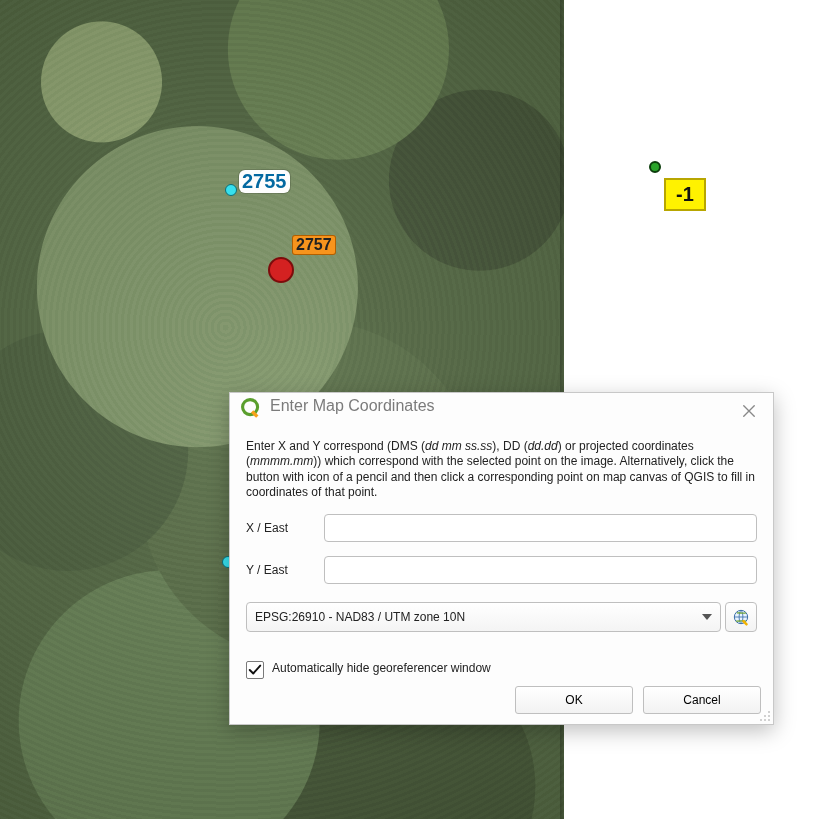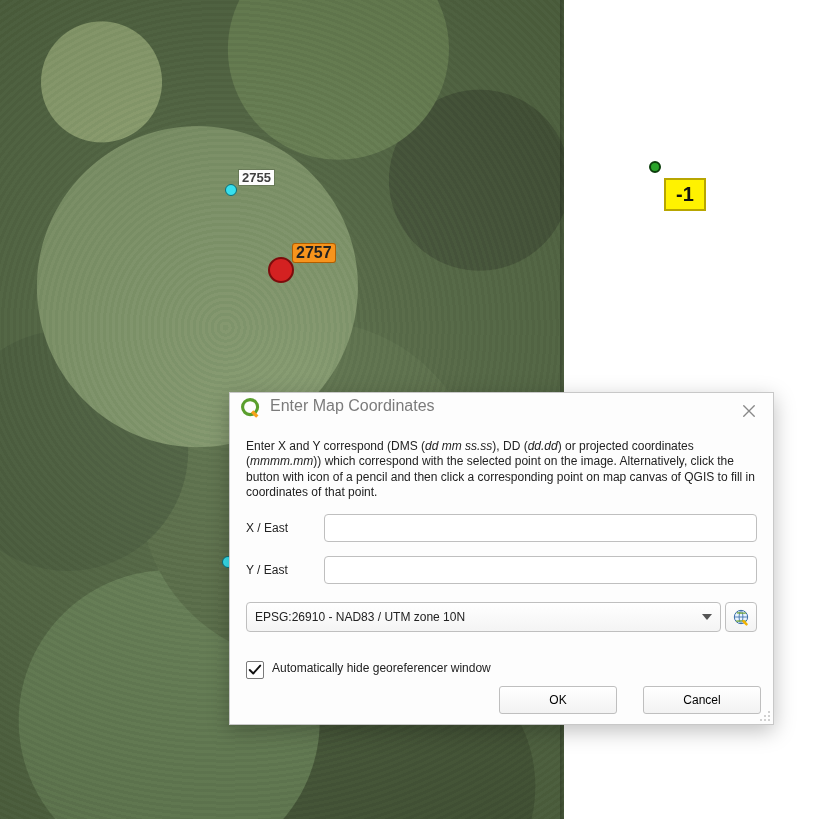--- a/index.html
+++ b/index.html
@@ -49,22 +49,22 @@
   
   .pt-cyan{
     position:absolute; width:12px; height:12px; border-radius:50%;
     background:#37e0ee; border:1.5px solid #0d6e78;
   }
   .pt-red{
     position:absolute; width:26px; height:26px; border-radius:50%;
     background:#d42121; border:2px solid #7d0c0c;
   }
   .lbl-white{
-    position:absolute; font-size:13px; font-weight:600; color:#404040;
-    background:#fdfdfd; border-radius:0; padding:0 3px;
+    position:absolute; font-size:20px; font-weight:600; color:#0369a1;
+    background:#fdfdfd; border-radius:6px; padding:0 3px;
     box-shadow:0 0 0 1px rgba(0,0,0,.15);
   }
   .lbl-orange{
     position:absolute; font-size:16px; font-weight:700; color:#222;
     background:#f7941d; border-radius:2px; padding:0 3px;
     box-shadow:0 0 0 1px #b25f00;
   }
   
   .map-right{
     position:absolute; left:564px; top:0; right:0; height:819px; background:#fff;
@@ -110,21 +110,21 @@
   .crs-btn{
     width:32px;height:30px;border:1px solid #bfbfbf;border-radius:4px;
     background:linear-gradient(#fff,#f3f3f3);display:flex;align-items:center;justify-content:center;cursor:pointer;
   }
   .chk-row{ display:flex; align-items:flex-start; gap:8px; margin-top:29px; }
   .chkbox{
     width:18px;height:18px;border:1px solid #7a7a7a;border-radius:2px;background:#fff;
     display:flex;align-items:center;justify-content:center;
   }
   .buttons{
-    position:absolute; bottom:10px; right:12px; display:flex; gap:26px;
+    position:absolute; bottom:10px; right:12px; display:flex; gap:10px;
   }
   .btn{
     height:28px; padding:0 16px; border:1px solid #bfbfbf; border-radius:3px;
     background:linear-gradient(#fff,#f2f2f2); font-size:12px; cursor:pointer;
     display:flex; align-items:center; gap:6px;
   }
   .btn.wide{ width:118px; justify-content:center; }
   .btn.default{ border:1px solid #8fb7e0; box-shadow:0 0 0 1px #cfe3f7 inset; }
   .resize-grip{
     position:absolute; right:2px; bottom:2px; width:14px; height:14px; opacity:.5;
@@ -133,21 +133,21 @@
 </head>
 <body>
 
 <div class="aerial"></div>
 <div class="shadow-strip"></div>
 
 <div class="pt-cyan" style="left:225px; top:184px;"></div>
 <div class="lbl-white" style="left:239px; top:170px;">2755</div>
 
 <div class="pt-red" style="left:268px; top:257px;"></div>
-<div class="lbl-orange" style="left:293px; top:244px;">2757</div>
+<div class="lbl-orange" style="left:293px; top:236px;">2757</div>
 
 <div class="pt-cyan" style="left:222px; top:556px;"></div>
 
 <div class="map-right">
   <div class="pt-green" style="left:85px; top:161px;"></div>
   <div class="lbl-yellow" style="left:100px; top:178px;">-1</div>
 </div>
 
 <div class="dialog">
   <div class="titlebar">

